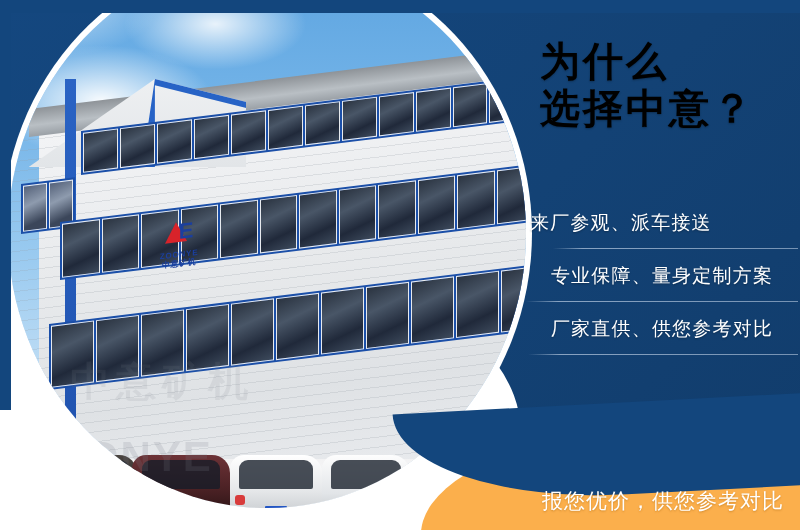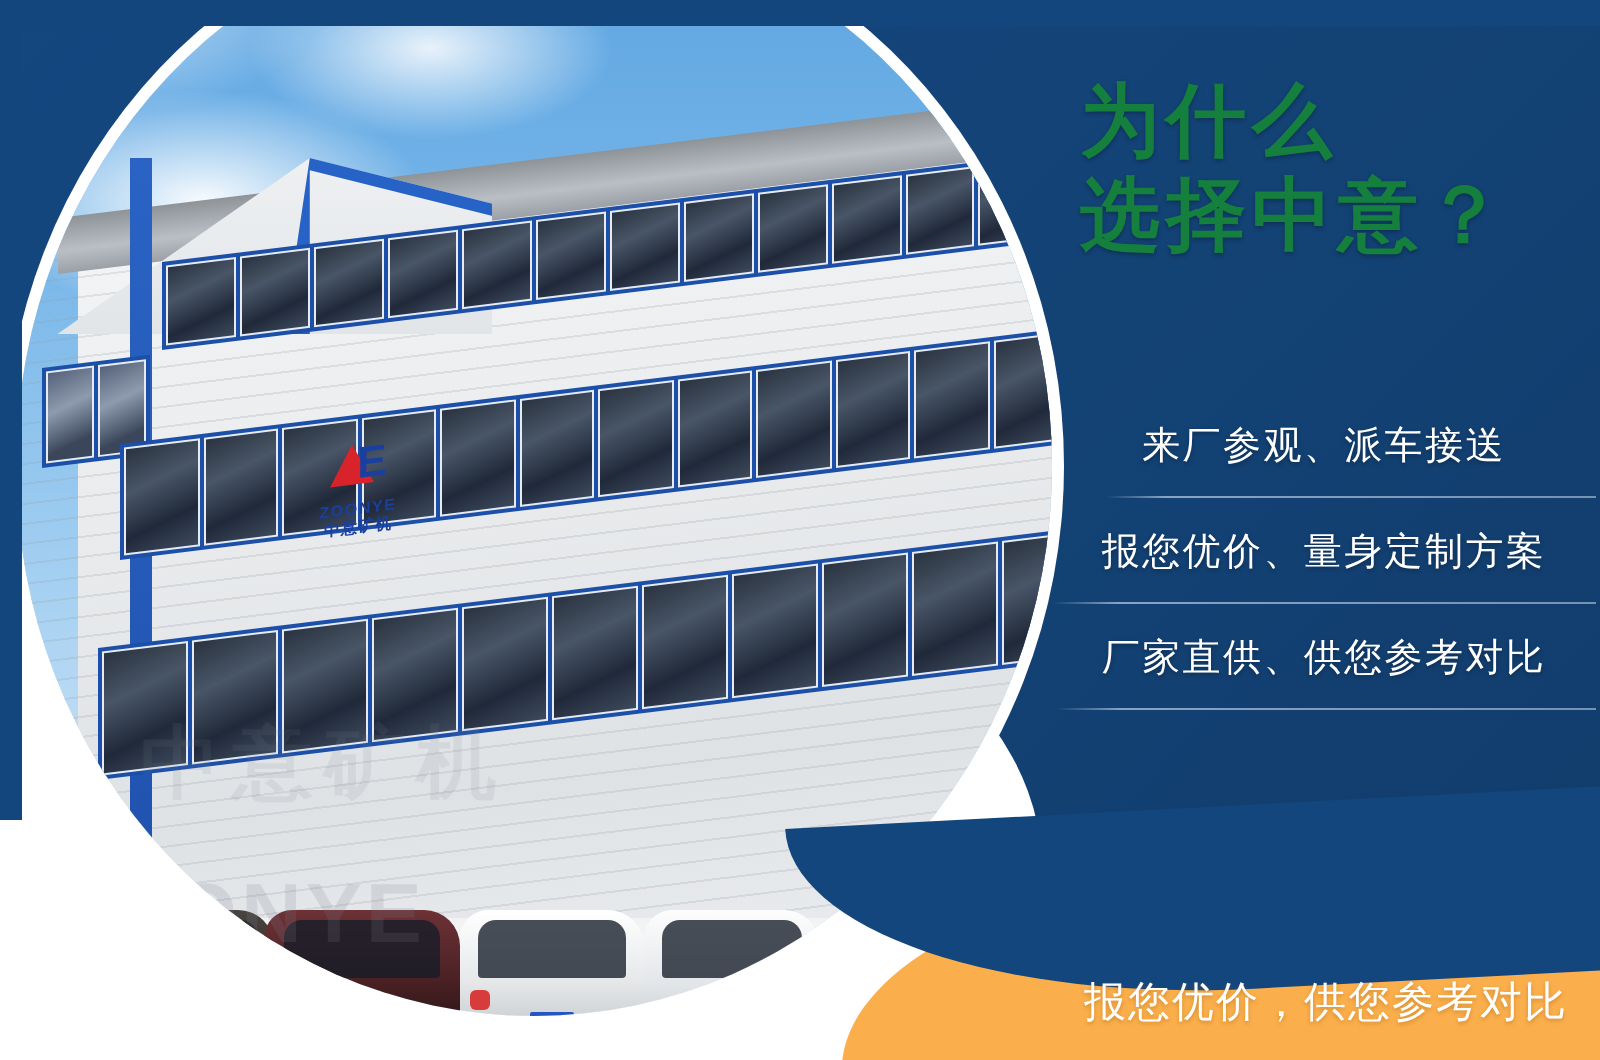--- a/index.html
+++ b/index.html
@@ -175,35 +175,35 @@
   .wm2{
     position:absolute;left:12%;bottom:18%;width:100%;
     font-size:40px;font-weight:bold;letter-spacing:6px;
     color:rgba(120,128,136,.13);
     white-space:nowrap;pointer-events:none;
   }
 
   
   .title-block{
     position:absolute;left:540px;top:38px;width:250px;
-    color:#15803d;
+    color:#000000;
   }
   .title-line{
     font-size:40px;font-weight:bold;letter-spacing:3px;line-height:1.18;
     text-shadow:0 1px 2px rgba(0,0,0,.28);
     white-space:nowrap;
   }
   .title-line.second{}
 
   .features{
     position:absolute;left:530px;top:196px;width:268px;
   }
   .feat{
     position:relative;height:53px;
-    display:flex;align-items:center;justify-content:center;
+    display:flex;align-items:center;justify-content:flex-start;
     color:#ffffff;font-size:19px;letter-spacing:1.2px;
     text-shadow:0 1px 2px rgba(0,0,0,.3);
     padding-right:4px;white-space:nowrap;
   }
   .feat.f2,.feat.f3{justify-content:center;}
   .divider{
     position:absolute;right:0;bottom:0;height:1px;
     background:linear-gradient(90deg,rgba(255,255,255,0) 0%,rgba(200,216,236,.65) 12%,rgba(200,216,236,.55) 100%);
   }
   .d1{width:245px;}
@@ -347,21 +347,21 @@
     <div class="title-line first">为什么</div>
     <div class="title-line second">选择中意？</div>
   </div>
 
   <div class="features">
     <div class="feat f1">
       <span>来厂参观、派车接送</span>
       <span class="divider d1"></span>
     </div>
     <div class="feat f2">
-      <span>报您优价、量身定制方案</span>
+      <span>专业保障、量身定制方案</span>
       <span class="divider d2"></span>
     </div>
     <div class="feat f3">
       <span>厂家直供、供您参考对比</span>
       <span class="divider d3"></span>
     </div>
   </div>
 
   <div class="orange"></div>
   <div class="blue-sweep"></div>

